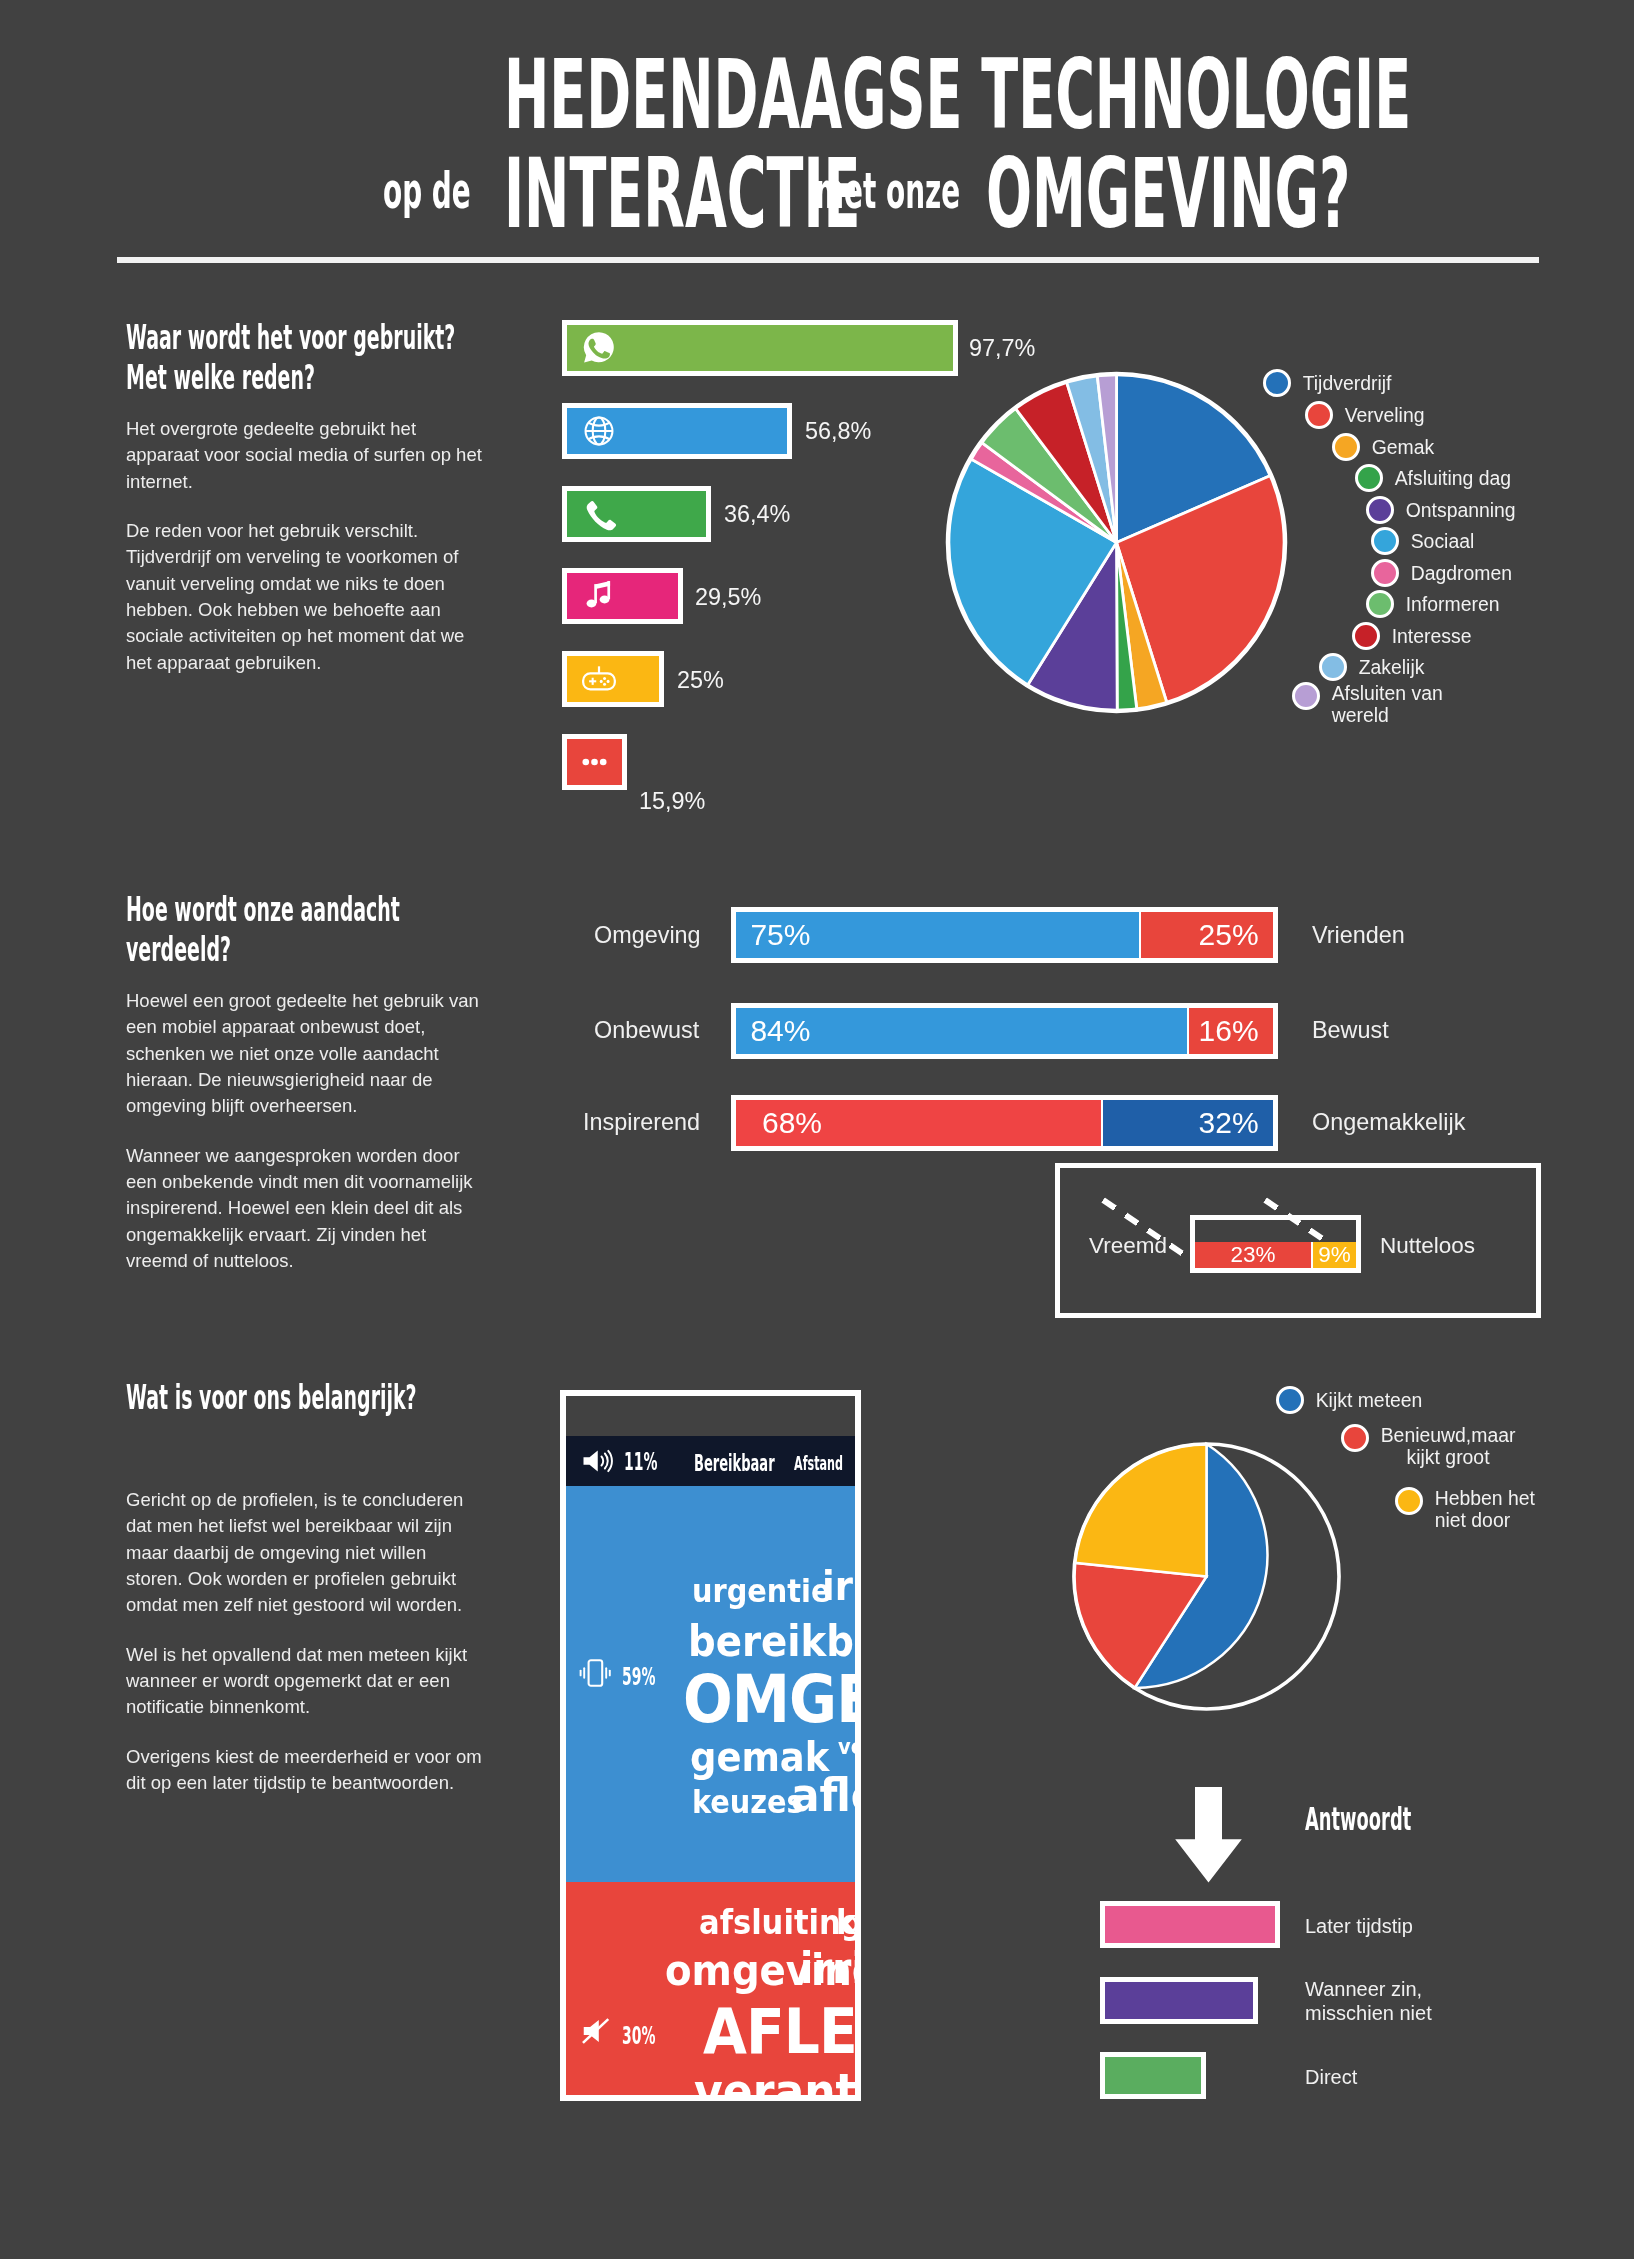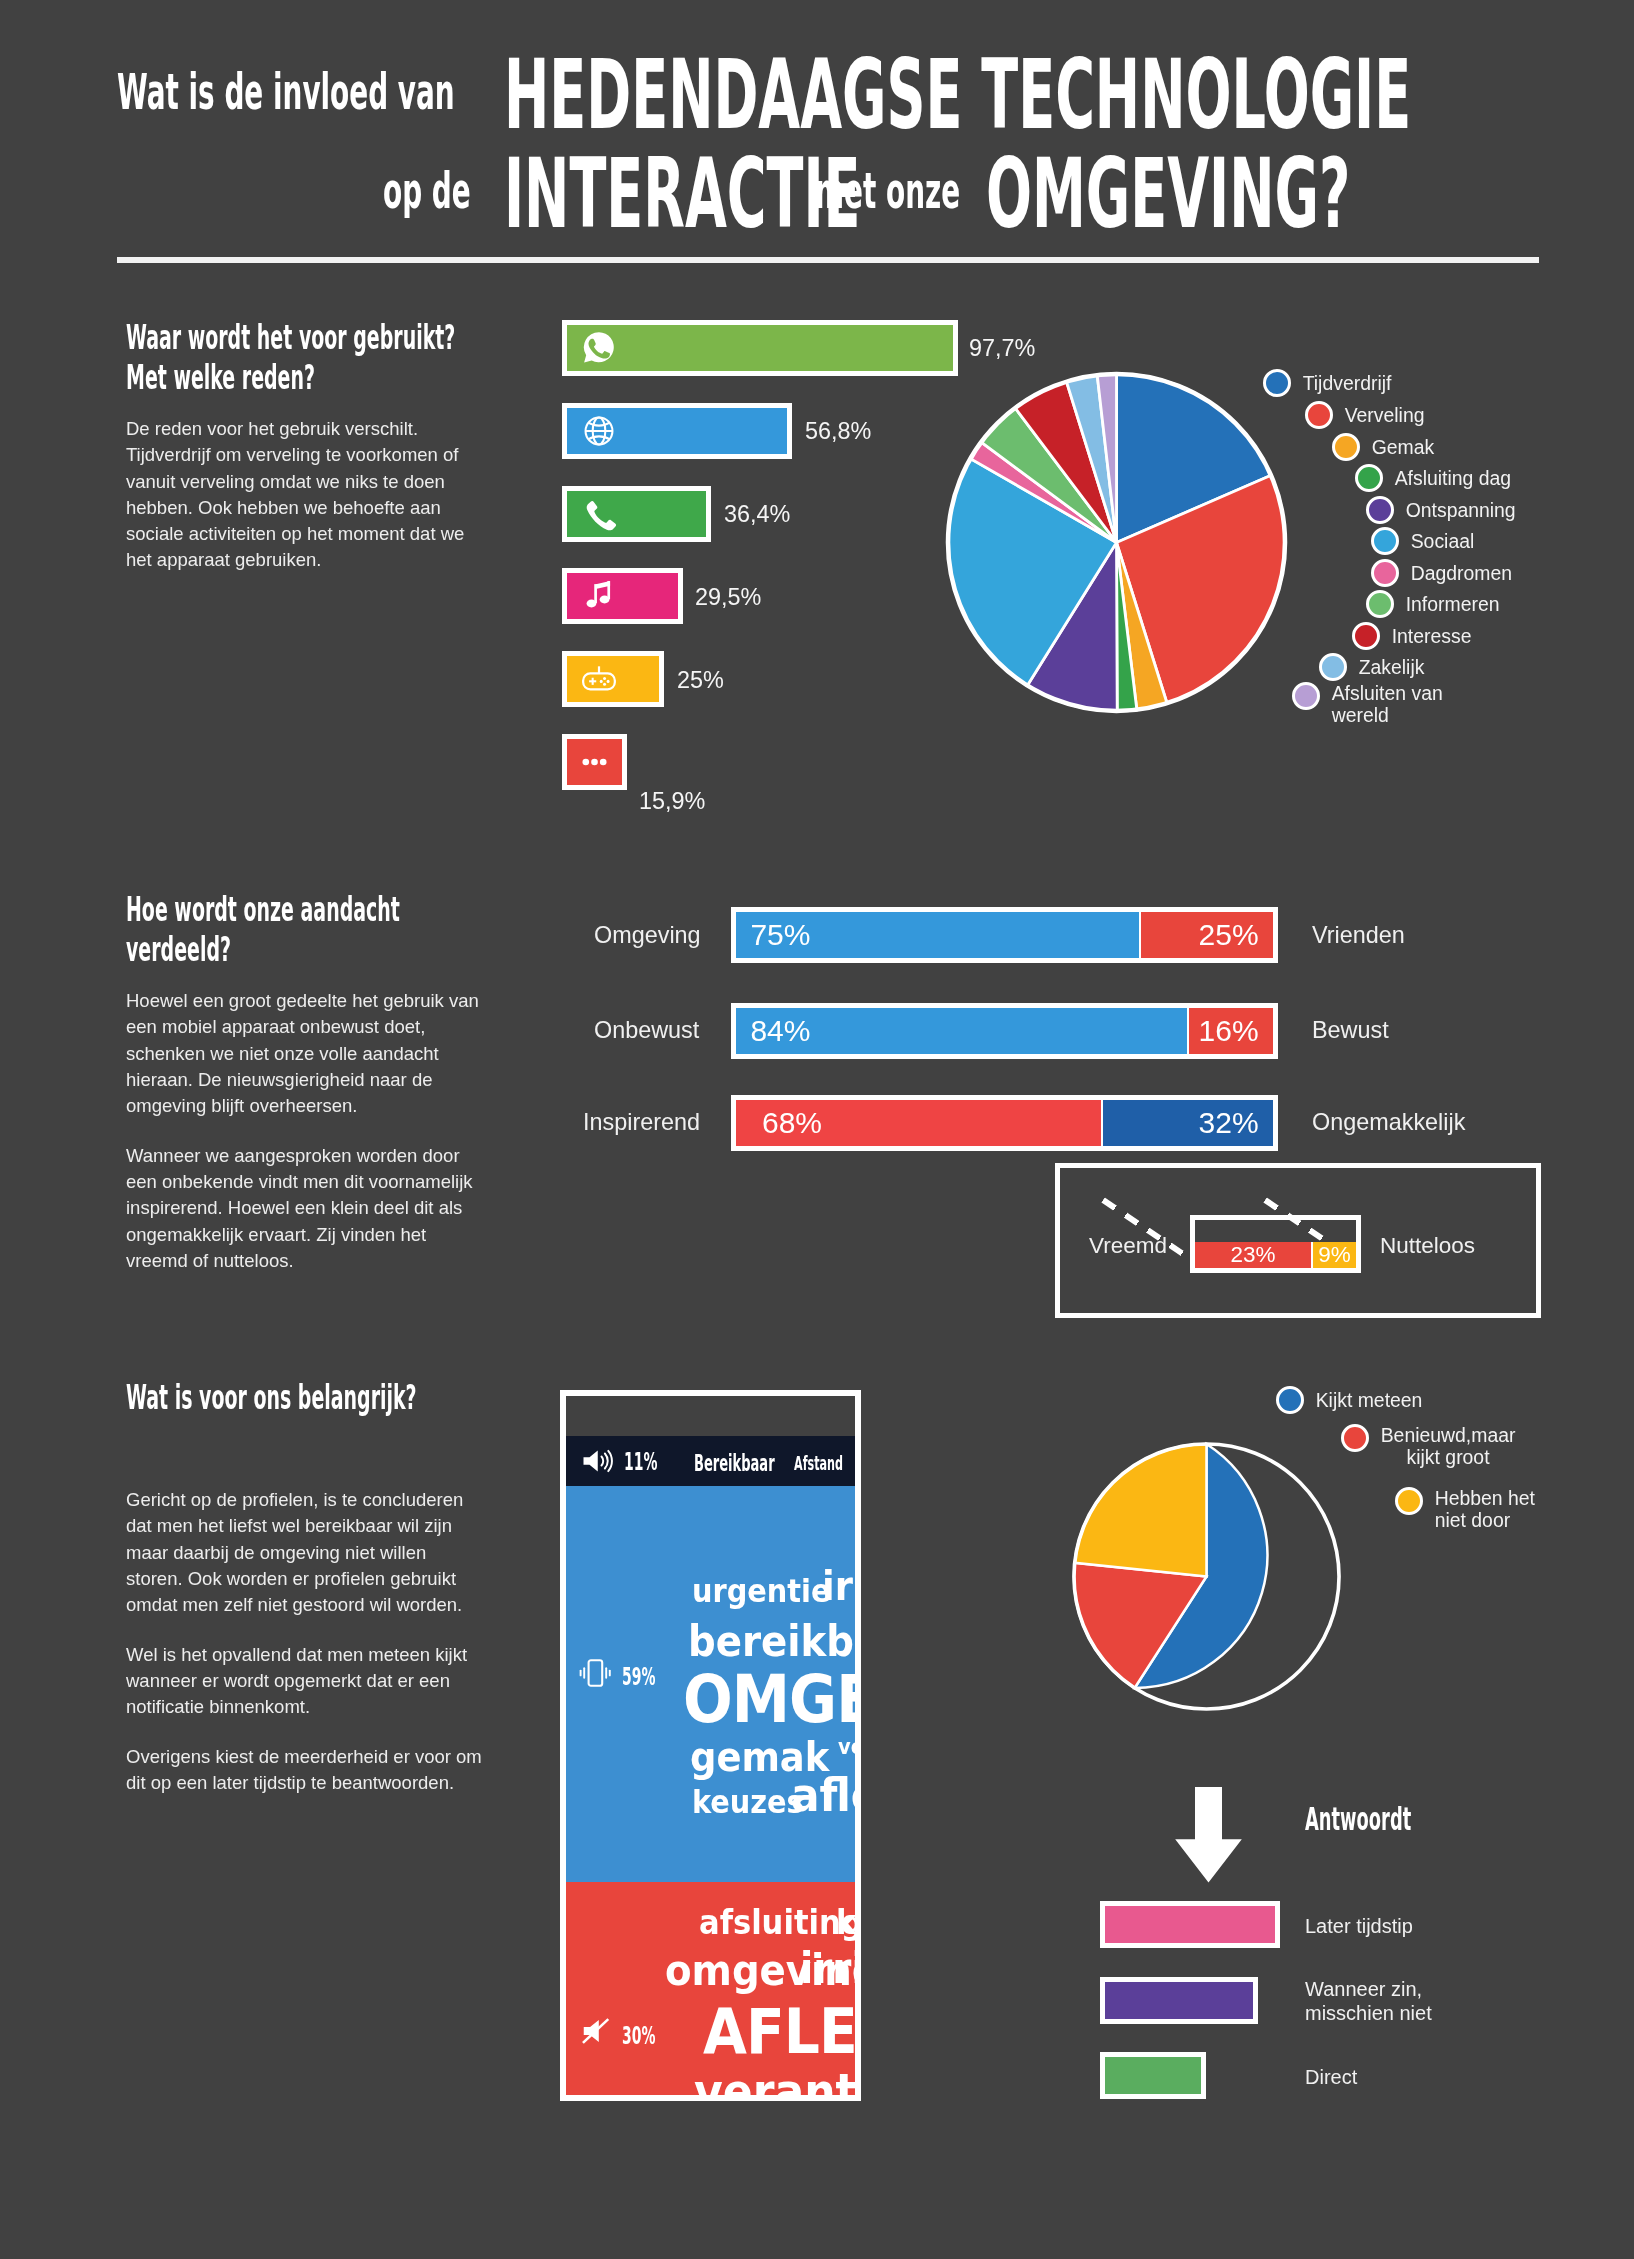--- a/index.html
+++ b/index.html
@@ -64,23 +64,20 @@
   #pie2{position:absolute;left:1067px;top:1437px;width:279px;height:279px;}
   #arrow{position:absolute;left:1168px;top:1787px;}
   #antwoordt{position:absolute;left:1305px;top:1800px;font-size:32px;}
   .abar{position:absolute;border:5.4px solid #ffffff;box-sizing:border-box;height:47px;}
   .alab{position:absolute;font-size:20px;color:#f0f0f0;line-height:1.22;white-space:pre-line;}
 </style>
 </head>
 <body>
 
 <div id="header">
-  <div class="hdrline" style="left:117px;top:63px;">
-    <span class="cond hdr-sm" style="display:inline-block;">Wat is de invloed van</span>
-  </div>
   <div class="hdrline" style="left:504px;top:38px;">
     <span class="cond hdr-lg" style="display:inline-block;">HEDENDAAGSE TECHNOLOGIE</span>
   </div>
   <div class="hdrline" style="left:383px;top:162px;">
     <span class="cond hdr-sm" style="display:inline-block;">op de</span>
   </div>
   <div class="hdrline" style="left:504px;top:137px;">
     <span class="cond hdr-lg" style="display:inline-block;">INTERACTIE</span>
   </div>
   <div class="hdrline" style="left:815px;top:162px;">
@@ -90,20 +87,21 @@
     <span class="cond hdr-lg" style="display:inline-block;">OMGEVING?</span>
   </div>
   <div id="divider"></div>
 </div>
 
 <div class="sec-head" style="left:126px;top:317px;">
   <span class="l cond" style="display:block;height:40px;">Waar wordt het voor gebruikt?</span>
   <span class="l cond" style="display:block;height:40px;">Met welke reden?</span>
 </div>
 <div class="sec-body" style="left:126px;top:416px;">
+  <p>Het overgrote gedeelte gebruikt het apparaat voor social media of surfen op het internet.</p>
   <p>De reden voor het gebruik verschilt. Tijdverdrijf om verveling te voorkomen of vanuit verveling omdat we niks te doen hebben. Ook hebben we behoefte aan sociale activiteiten op het moment dat we het apparaat gebruiken.</p>
 </div>
 
 <div id="s1bars">
 
   <div class="ibar" style="left:0;top:0;width:396px;background:#7cb64a;">
     <svg class="ico" viewBox="0 0 48 48">
       <path fill="#fff" d="M24 4a19 19 0 0 0-16.2 29l-2.6 9.3 9.6-2.5A19 19 0 1 0 24 4z"></path>
       <path fill="#7cb64a" d="M17.6 13.5c-.5-1.1-1-1.1-1.5-1.2h-1.3c-.4 0-1.2.2-1.8.9-.6.7-2.3 2.3-2.3 5.5s2.4 6.4 2.7 6.8c.3.4 4.6 7.4 11.4 10.1 5.6 2.2 6.8 1.8 8 1.7 1.2-.1 3.9-1.6 4.5-3.2.6-1.6.6-2.9.4-3.2-.2-.3-.6-.5-1.3-.8-.7-.4-3.9-1.9-4.5-2.1-.6-.2-1-.3-1.5.3-.4.7-1.6 2.1-2 2.5-.4.4-.7.5-1.4.2-.7-.4-2.8-1-5.4-3.3-2-1.8-3.3-4-3.7-4.7-.4-.7 0-1 .3-1.4.3-.3.7-.8 1-1.2.3-.4.4-.7.6-1.1.2-.4.1-.8 0-1.1-.2-.4-1.5-3.6-2.2-5z"></path>
     </svg>

